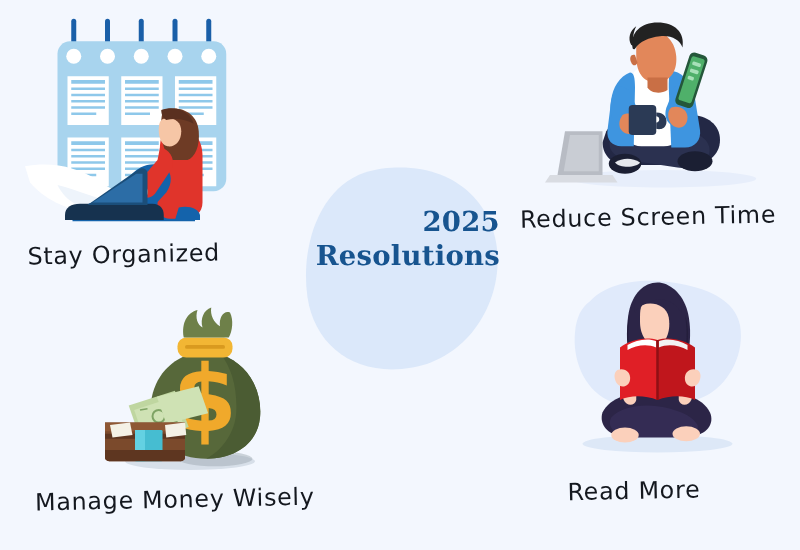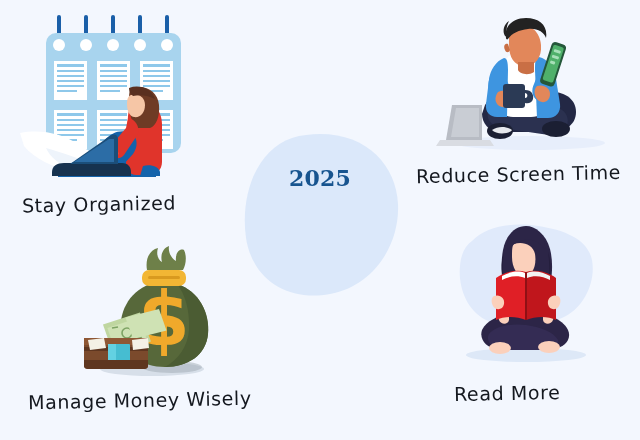--- a/index.html
+++ b/index.html
@@ -33,21 +33,21 @@
   #label-stay-organized { left: 22px; top: 193px; }
   #label-reduce-screen-time { left: 416px; top: 163px; }
   #label-manage-money { left: 28px; top: 389px; }
   #label-read-more { left: 454px; top: 382px; }
 
   .center-block {
     position: absolute;
     left: 240px;
     top: 165px;
     width: 160px;
-    text-align: center;
+    text-align: right;
   }
   .center-title {
     font-family: "DejaVu Serif", serif;
     font-weight: bold;
     font-size: 22px;
     line-height: 1.22;
     color: #17548f;
     letter-spacing: 0.2px;
   }
   .logo {
@@ -306,14 +306,15 @@
 </svg>
 
 <div class="label" id="label-stay-organized">Stay Organized</div>
 <div class="label" id="label-reduce-screen-time">Reduce Screen Time</div>
 <div class="label" id="label-manage-money">Manage Money Wisely</div>
 <div class="label" id="label-read-more">Read More</div>
 
 <div class="center-block">
   <div class="center-title">
     <div>2025</div>
+    <div>Resolutions</div>
   </div>
 </div>
 
 </body></html>

